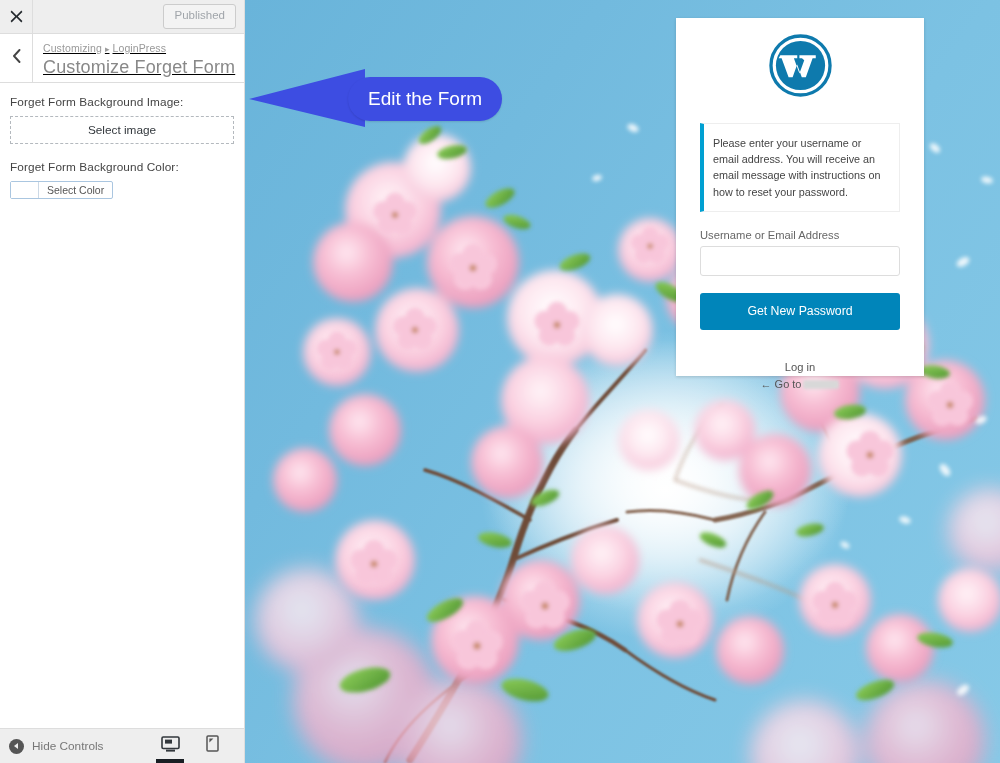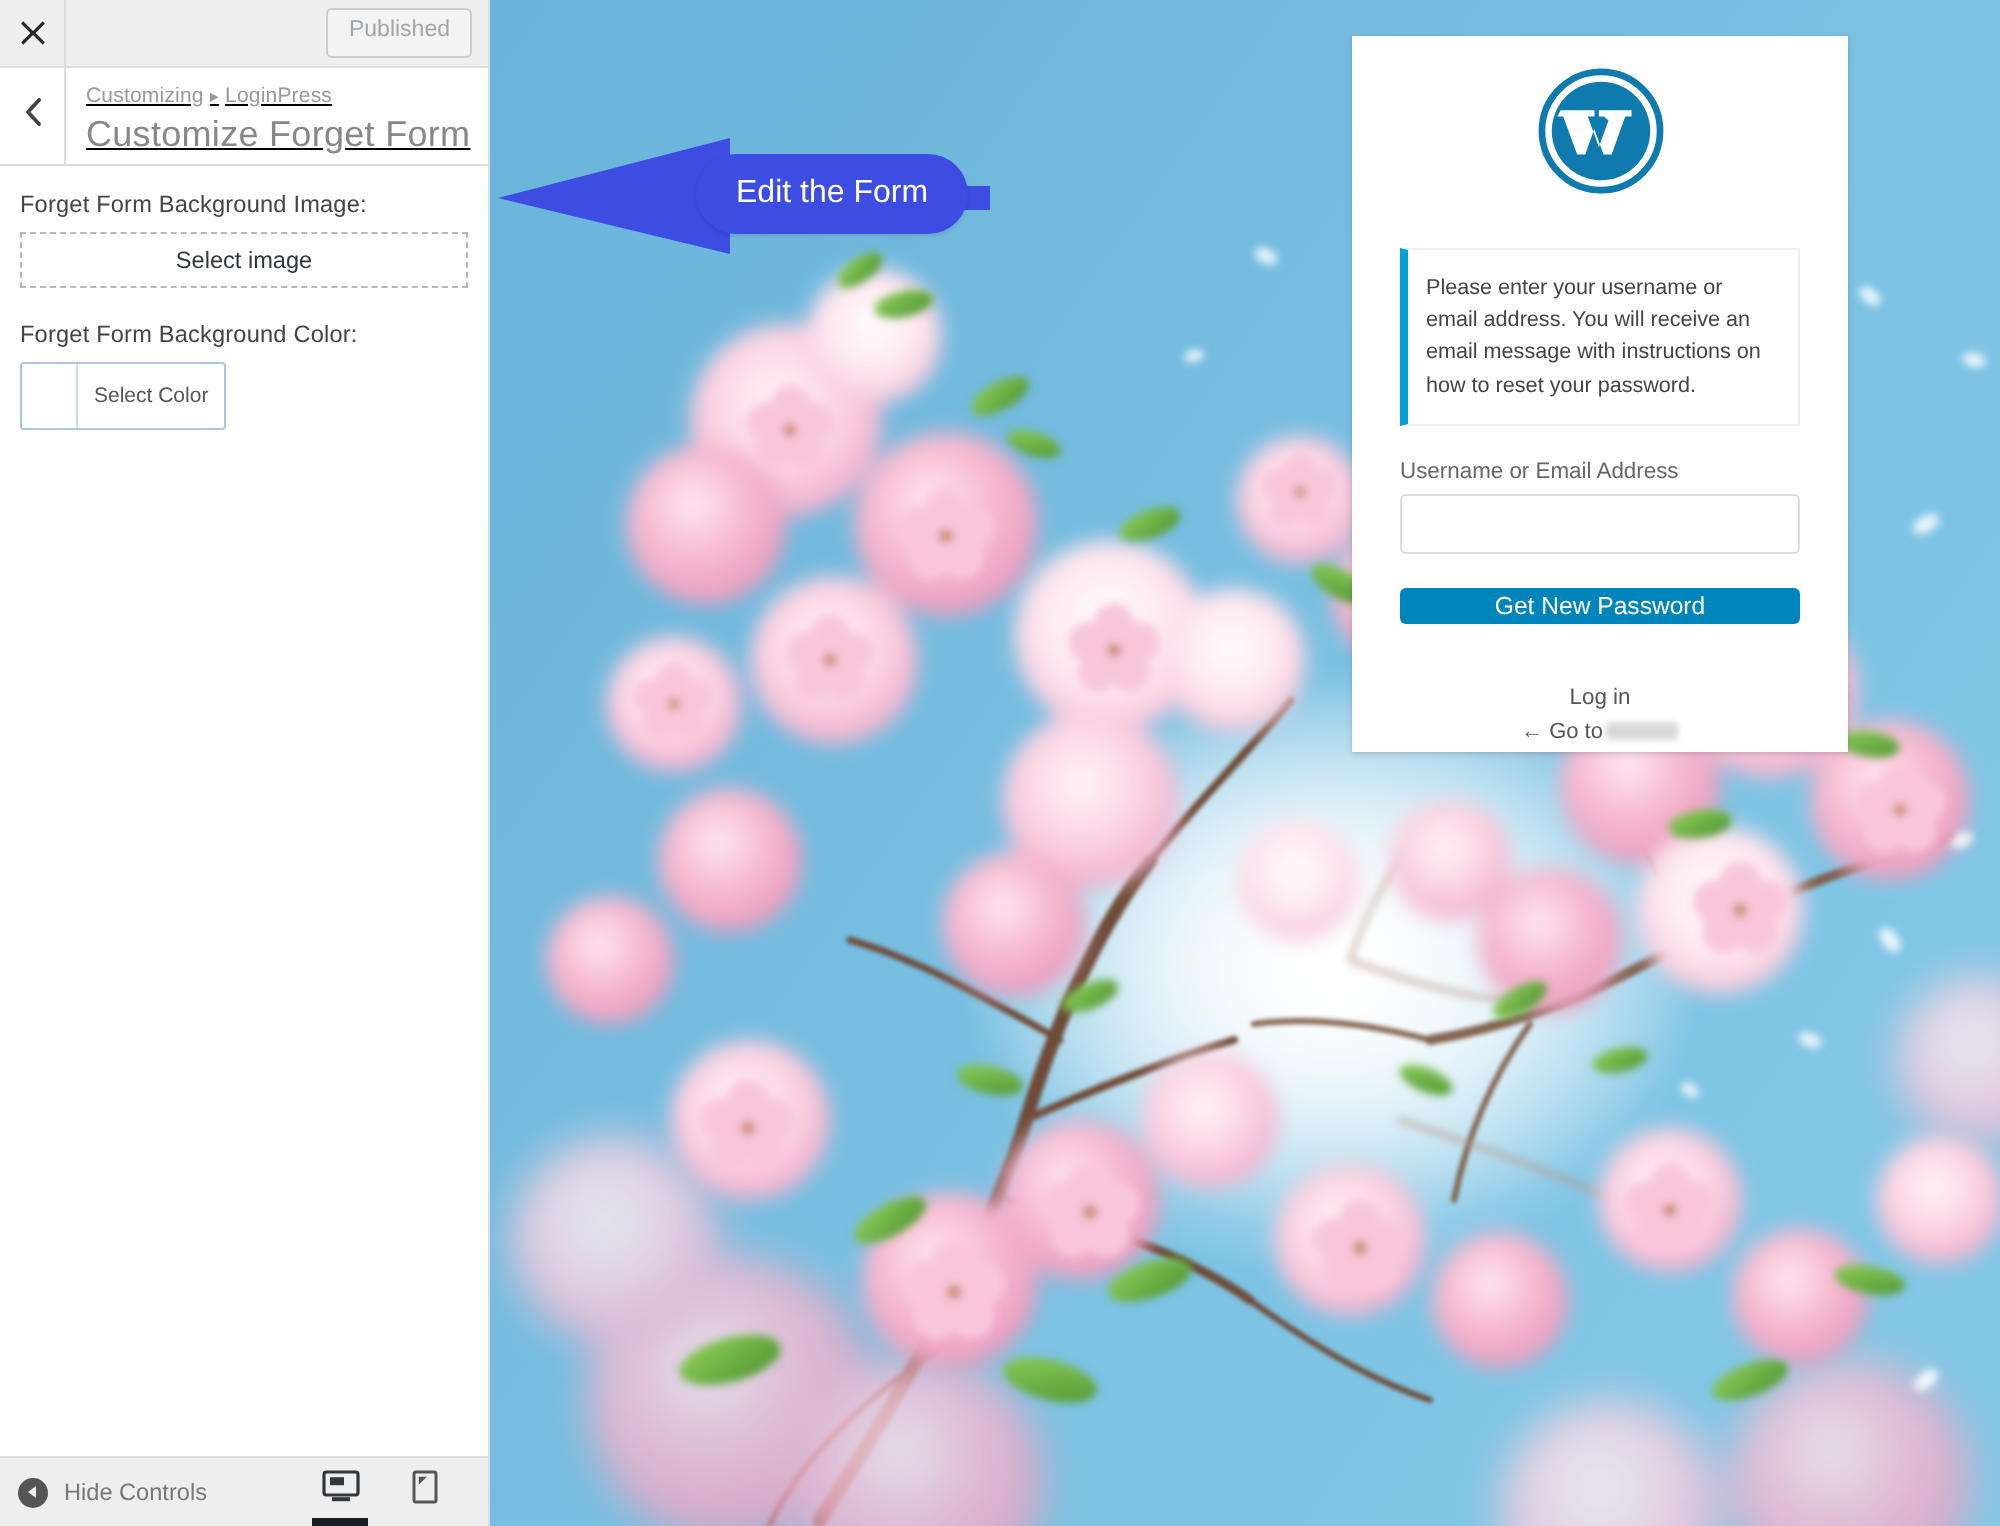--- a/index.html
+++ b/index.html
@@ -94,21 +94,21 @@
     height: 28px;
     display: flex; align-items: center; justify-content: center;
     font-size: 11.8px; color: #32373c;
     cursor: pointer;
     margin-bottom: 16px;
   }
   .color-picker {
     display: inline-flex; align-items: stretch;
     border: 1px solid #aac6e0;
     border-radius: 2px;
-    height: 34px;
+    height: 18px;
     cursor: pointer;
     background: #fff;
   }
   .color-swatch {
     width: 28px;
     background: #fff;
     border-right: 1px solid #ccd9e6;
   }
   .color-label {
     display: flex; align-items: center;
@@ -204,21 +204,21 @@
     border: 1px solid #ddd;
     border-radius: 3px;
     background: #fff;
     outline: none;
     font-size: 12px;
     padding: 0 7px;
     font-family: "Liberation Sans", sans-serif;
   }
   .primary-btn {
     margin-top: 17px;
-    width: 100%; height: 18px;
+    width: 100%; height: 37px;
     background: #0085ba;
     border: none; border-radius: 3px;
     color: #fff; font-size: 12.3px;
     cursor: pointer;
     font-family: "Liberation Sans", sans-serif;
   }
   .links { margin-top: 27px; text-align: center; }
   .link-login { font-size: 11.2px; color: #555; text-decoration: none; display: inline-block; }
   .link-goto { margin-top: 3px; font-size: 11px; color: #555; text-decoration: none; display: block; }
   .redacted {
@@ -233,21 +233,21 @@
 
   
   .annotation { position: absolute; left: 0; top: 55px; width: 250px; height: 78px; pointer-events: none; }
   .ann-pill {
     position: absolute;
     left: 103px; top: 22px;
     background: #3d4de2;
     color: #fff;
     border-radius: 22px;
     padding: 11px 20px;
-    font-size: 16px;
+    font-size: 19px;
     white-space: nowrap;
     box-shadow: 0 1px 2px rgba(0,0,0,.12);
   }
 </style>
 </head>
 <body>
 
 <div id="app">
 
   <div id="sidebar">

